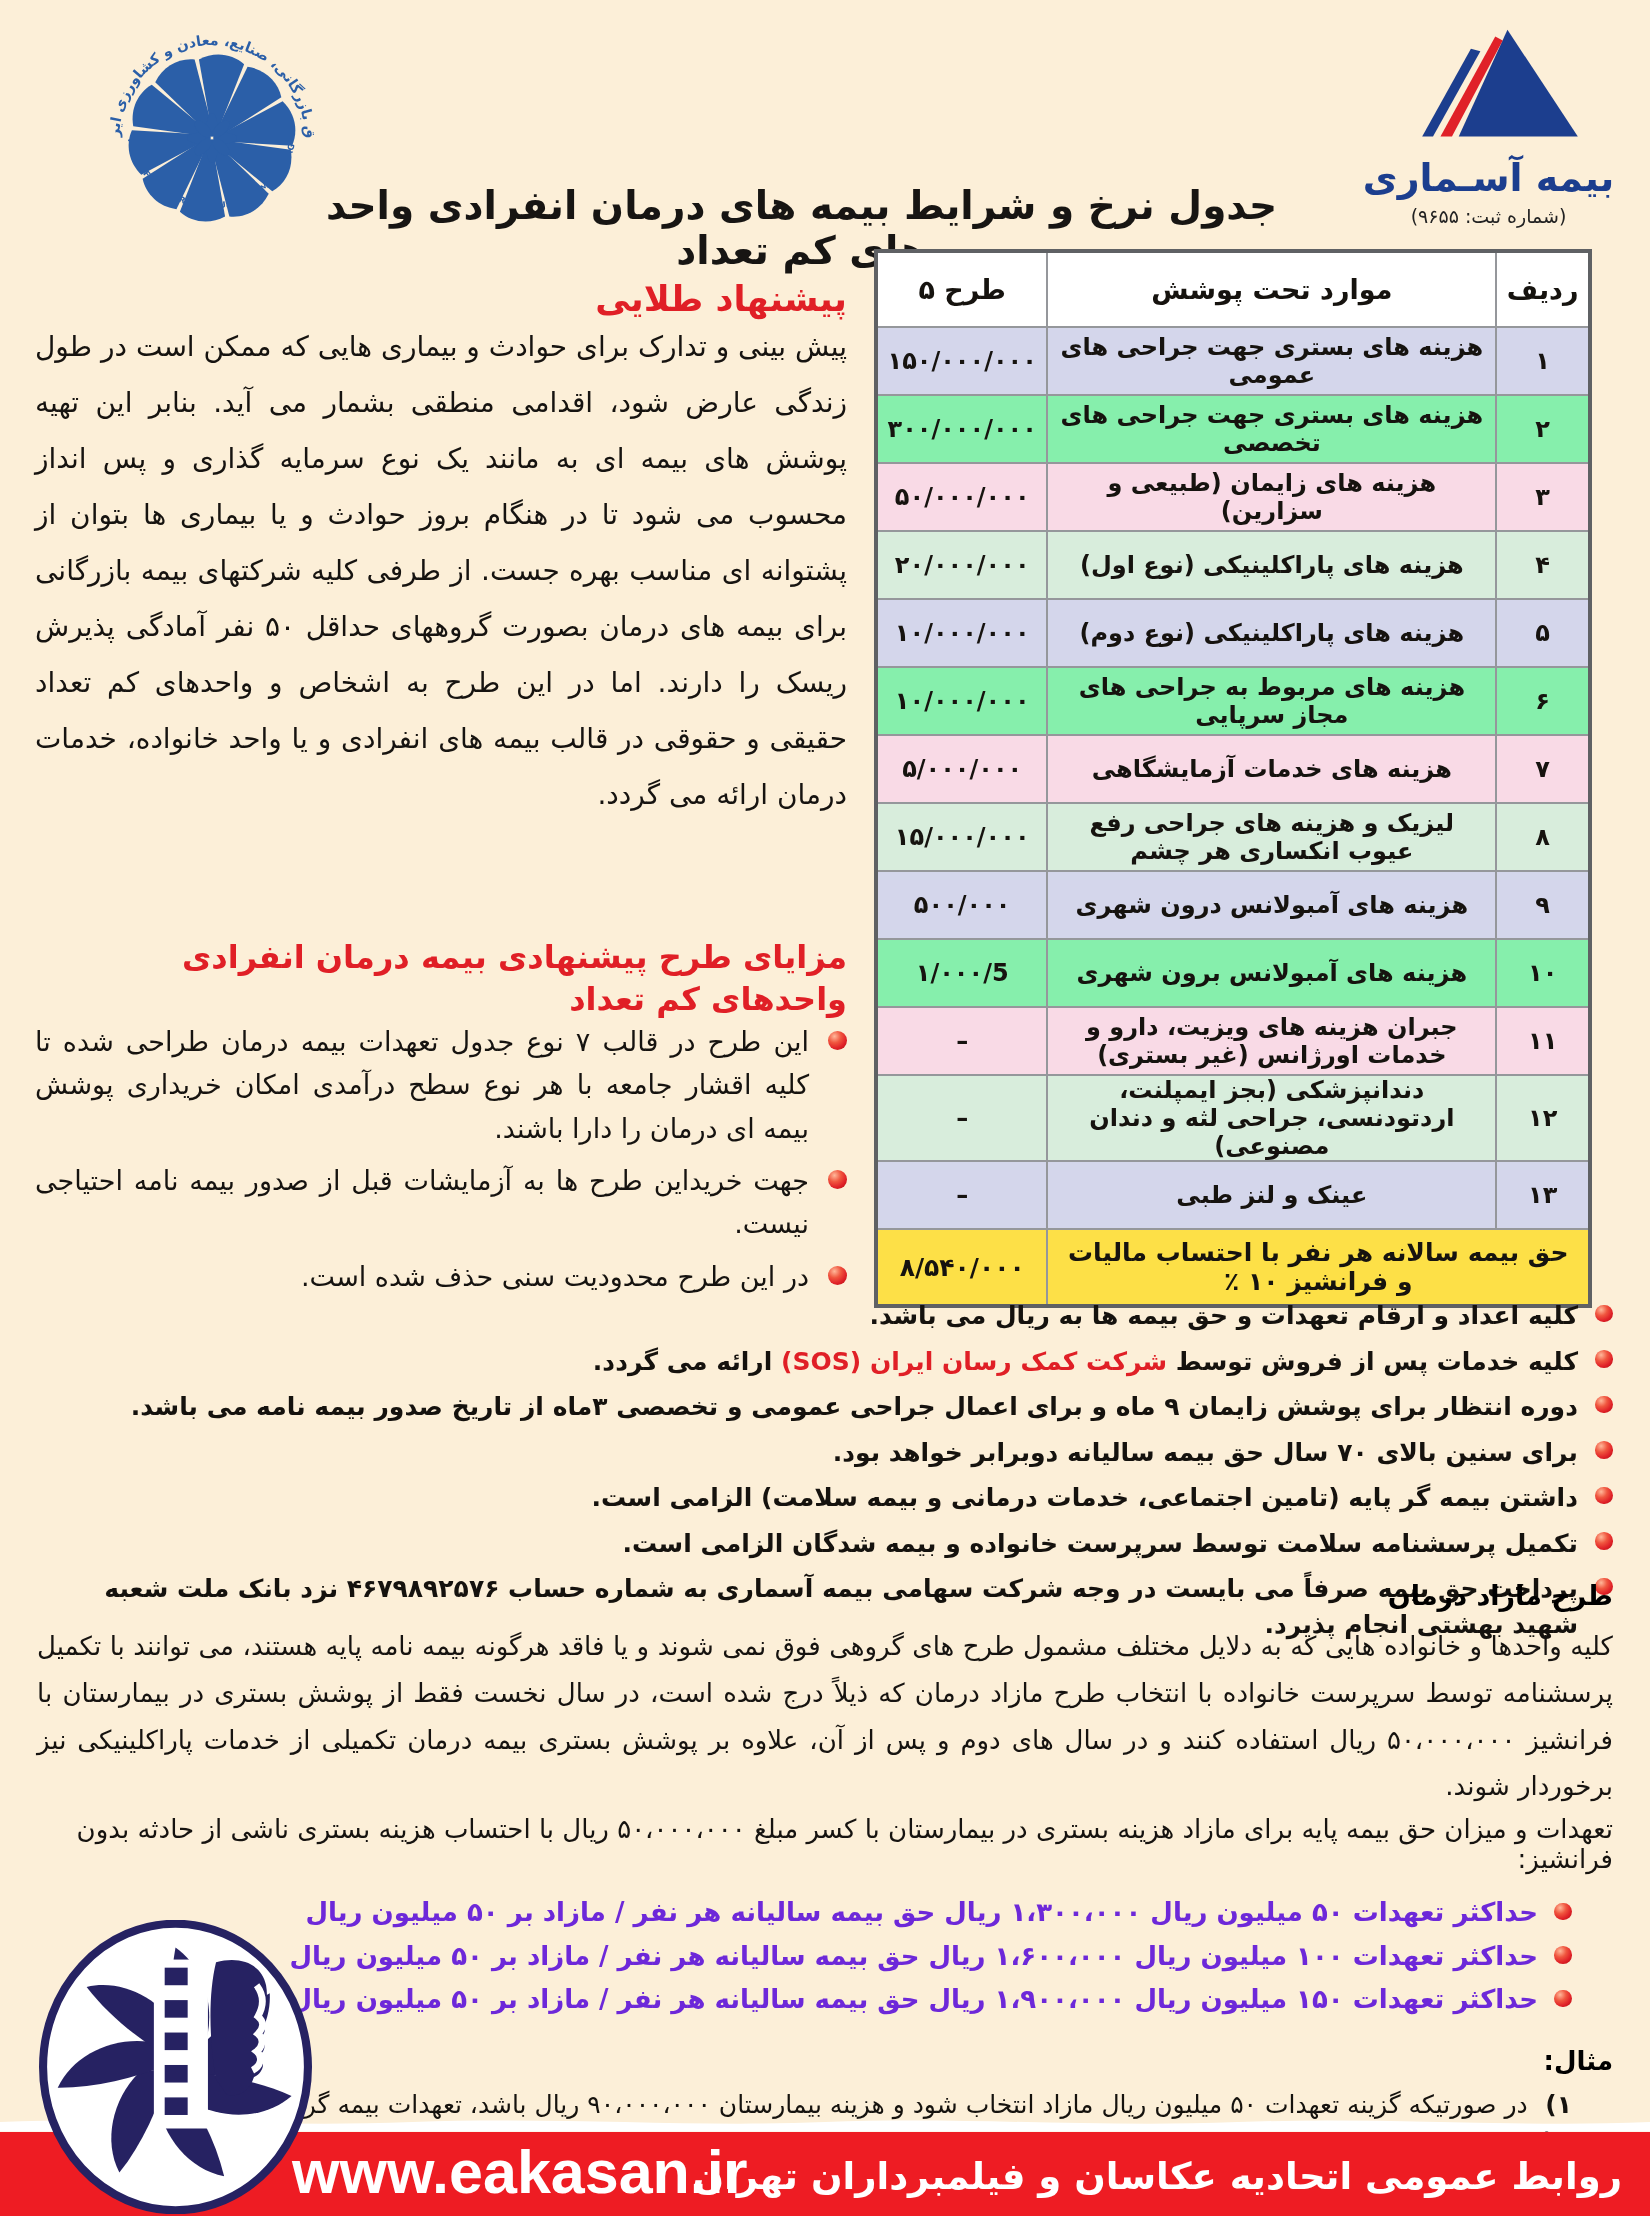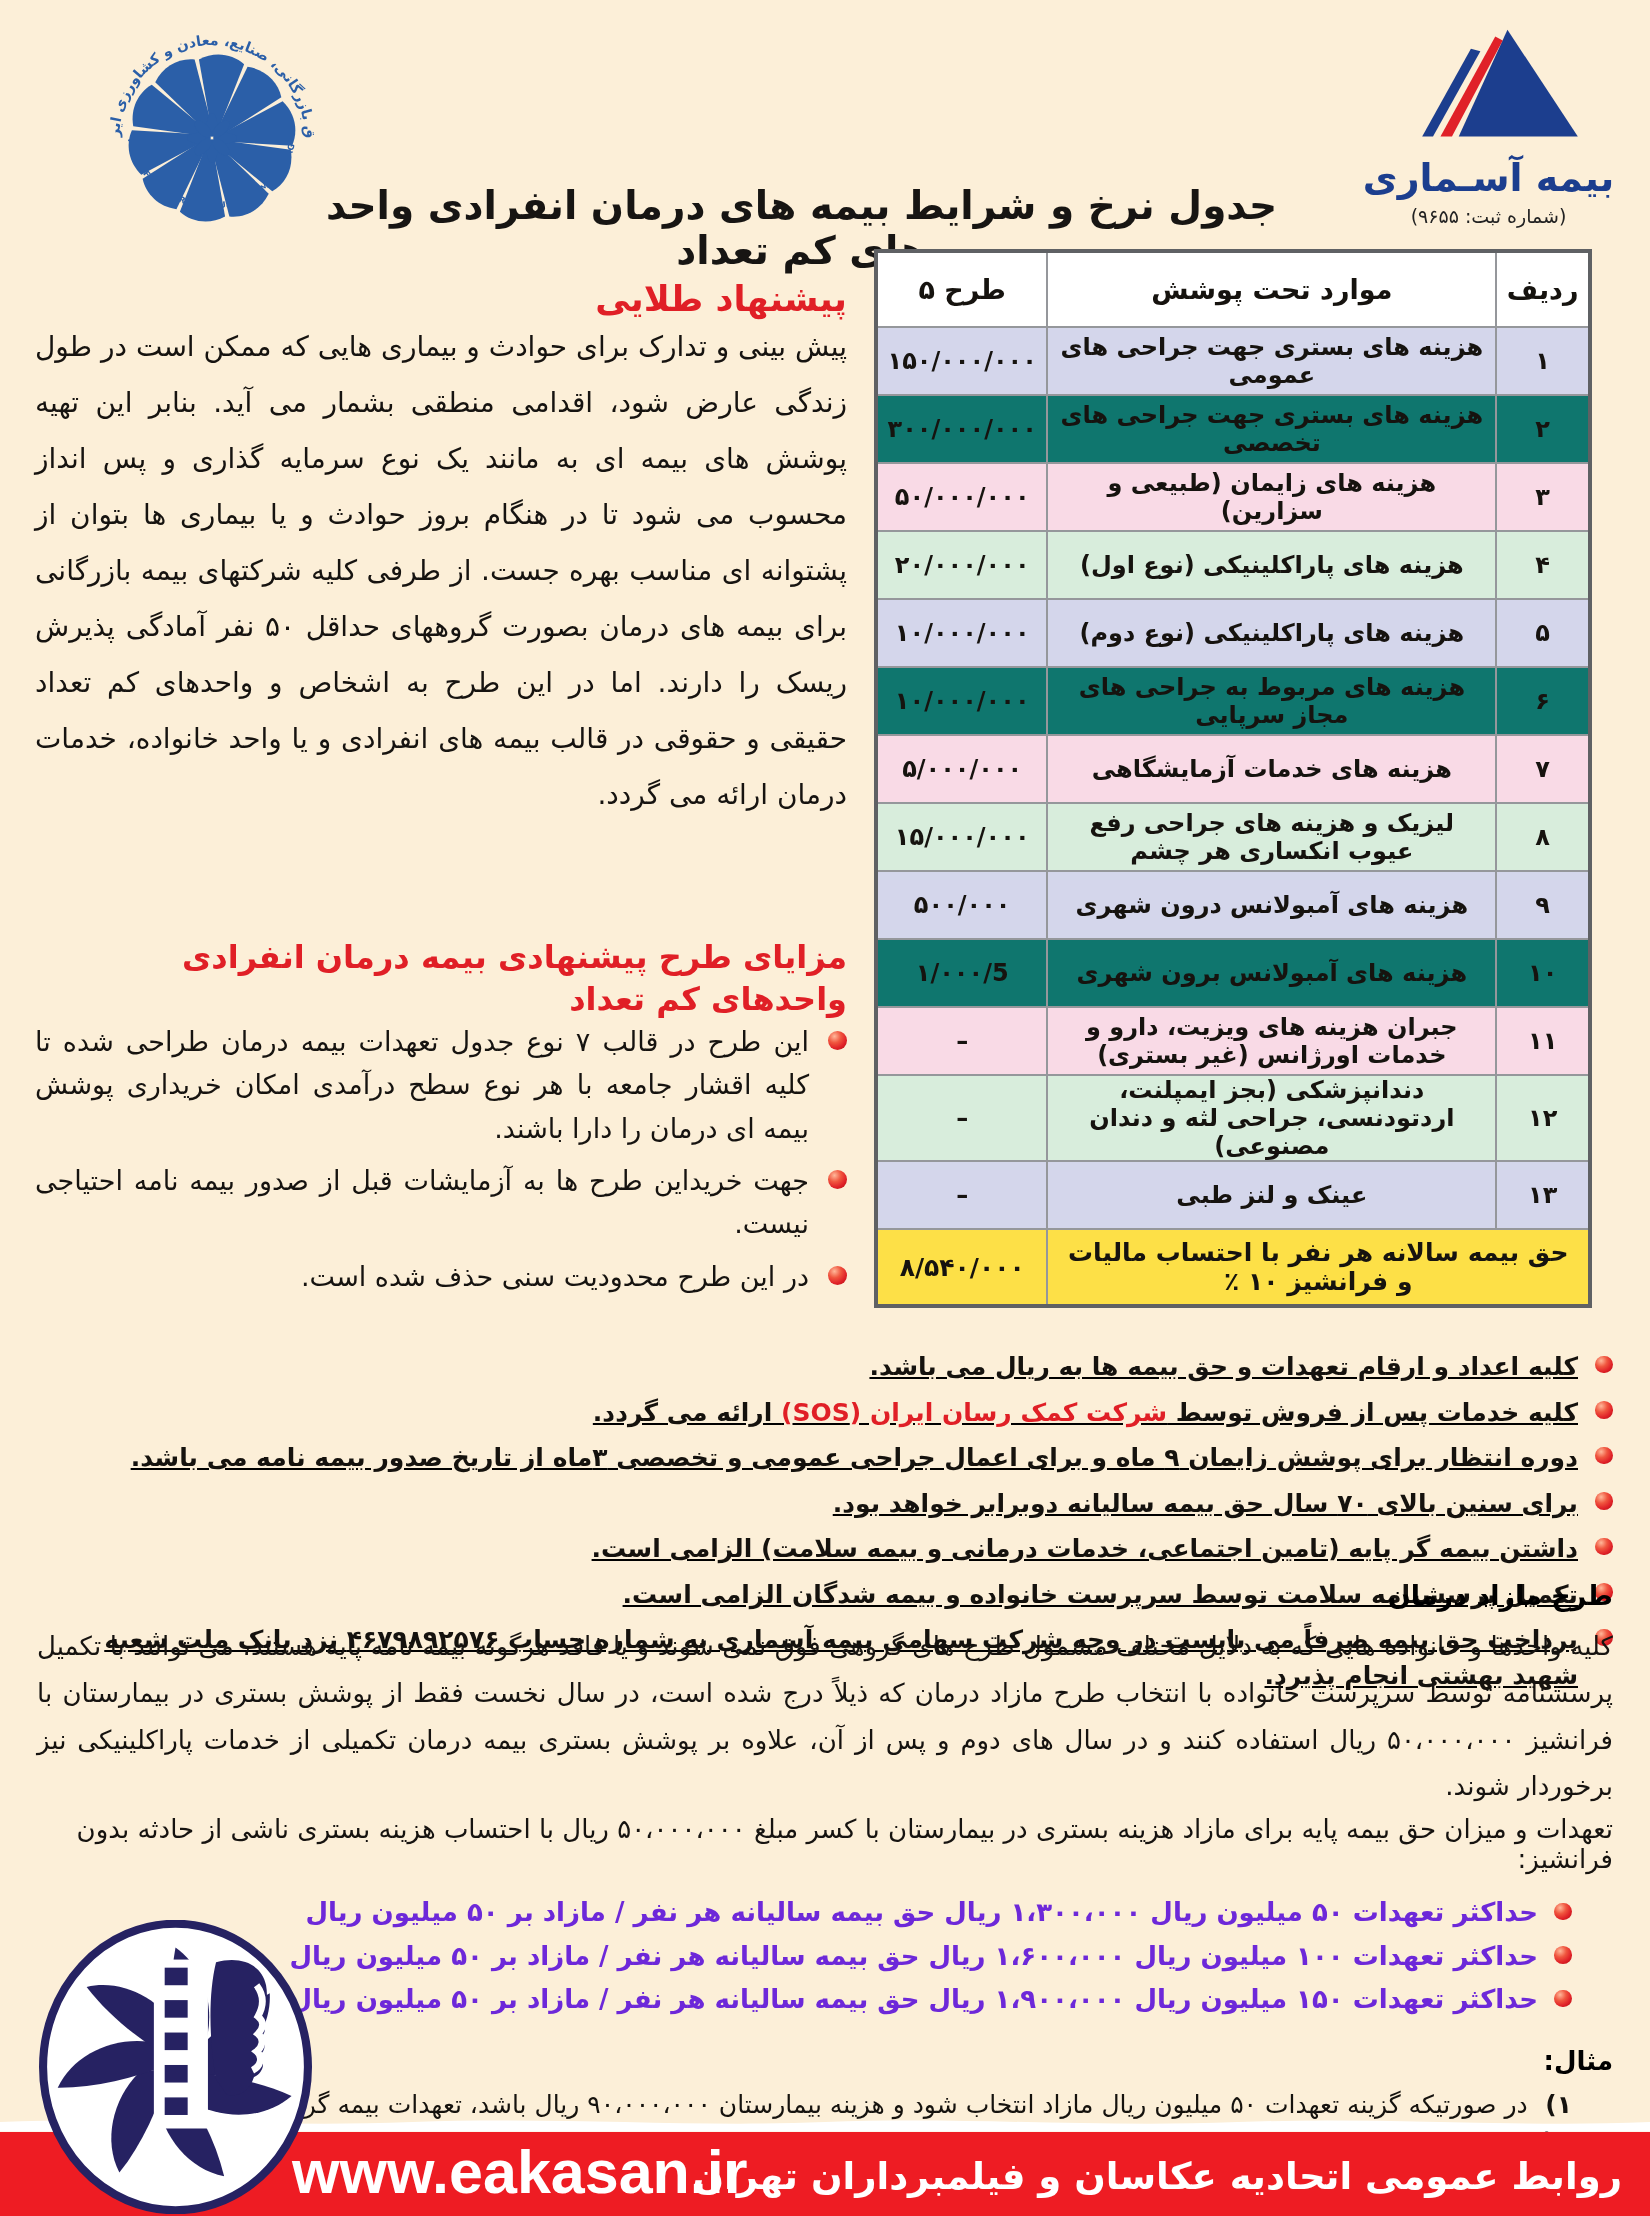--- a/index.html
+++ b/index.html
@@ -15,38 +15,38 @@
               font-size:39px; font-weight:bold; color:#171513;}
 
   
   .table-wrap{position:absolute; top:249px; left:874px; width:718px;}
   table.rates{width:100%; border-collapse:collapse; background:#fff;
               border:4px solid #5f6164; direction:rtl;}
   table.rates th, table.rates td{border:2.7px solid #95979b; text-align:center; color:#16130f;}
   table.rates th{background:#ffffff; font-size:27px; font-weight:bold; height:73px; padding:0 9.5px;}
   table.rates td{font-size:24px; font-weight:bold; height:66px; padding:0 9.5px;}
   td.no{width:62px;} td.amt{width:147px; font-size:23px;}
-  tr.lav td{background:#d4d6eb;} tr.crm td{background:#0f766e;}
+  tr.lav td{background:#d4d6eb;} tr.crm td{background:#86efac;}
   tr.pnk td{background:#f9dae6;} tr.mnt td{background:#d8eddc;}
   tr.premium td{background:#fde047; font-size:25px; height:74px;}
 
   .left-col{position:absolute; top:279px; left:35px; width:812px;}
   h2.sec-head{color:#e01f26; font-weight:bold; text-align:right; margin:0;}
   .golden-head{font-size:35px; margin-bottom:28px;}
   .golden-body{font-size:28px; line-height:2.0; text-align:justify; margin:0; color:#161310;}
   .adv-block{margin-top:114px;}
   .adv-head{font-size:32px; margin-bottom:32px; line-height:1.3;}
   ul.dot-list{list-style:none; margin:0; padding:0;}
   ul.dot-list li{position:relative; padding-right:38px; margin-bottom:9.5px;
                  font-size:27px; line-height:1.6; text-align:justify; color:#161310;}
   .sphere{position:absolute; right:0; top:10.8px; width:19px; height:19px; border-radius:50%;
           background:radial-gradient(circle at 34% 28%, #ffb89a 0%, #f0563f 35%, #e02128 65%, #a90d10 100%);}
 
   
-  .notes{position:absolute; top:1349px; left:37px; width:1576px;text-decoration:underline;}
+  .notes{position:absolute; top:1298px; left:37px; width:1576px;}
   ul.notes-list{list-style:none; margin:0; padding:0;}
   ul.notes-list li{position:relative; padding-right:35px; margin-bottom:10px;
                    font-size:25px; font-weight:bold; line-height:1.42; text-align:right; color:#15120e;}
   ul.notes-list .sphere{top:6.8px; width:17.6px; height:17.6px;}
   .red-em{color:#e01f26;}
 
   
   .mazad{position:absolute; top:1553px; left:37px; width:1576px;}
   .mazad-head{font-size:27px; margin-bottom:12px;}
   .mazad-body{font-size:26px; line-height:1.8; text-align:justify; margin:0; color:#161310;}

